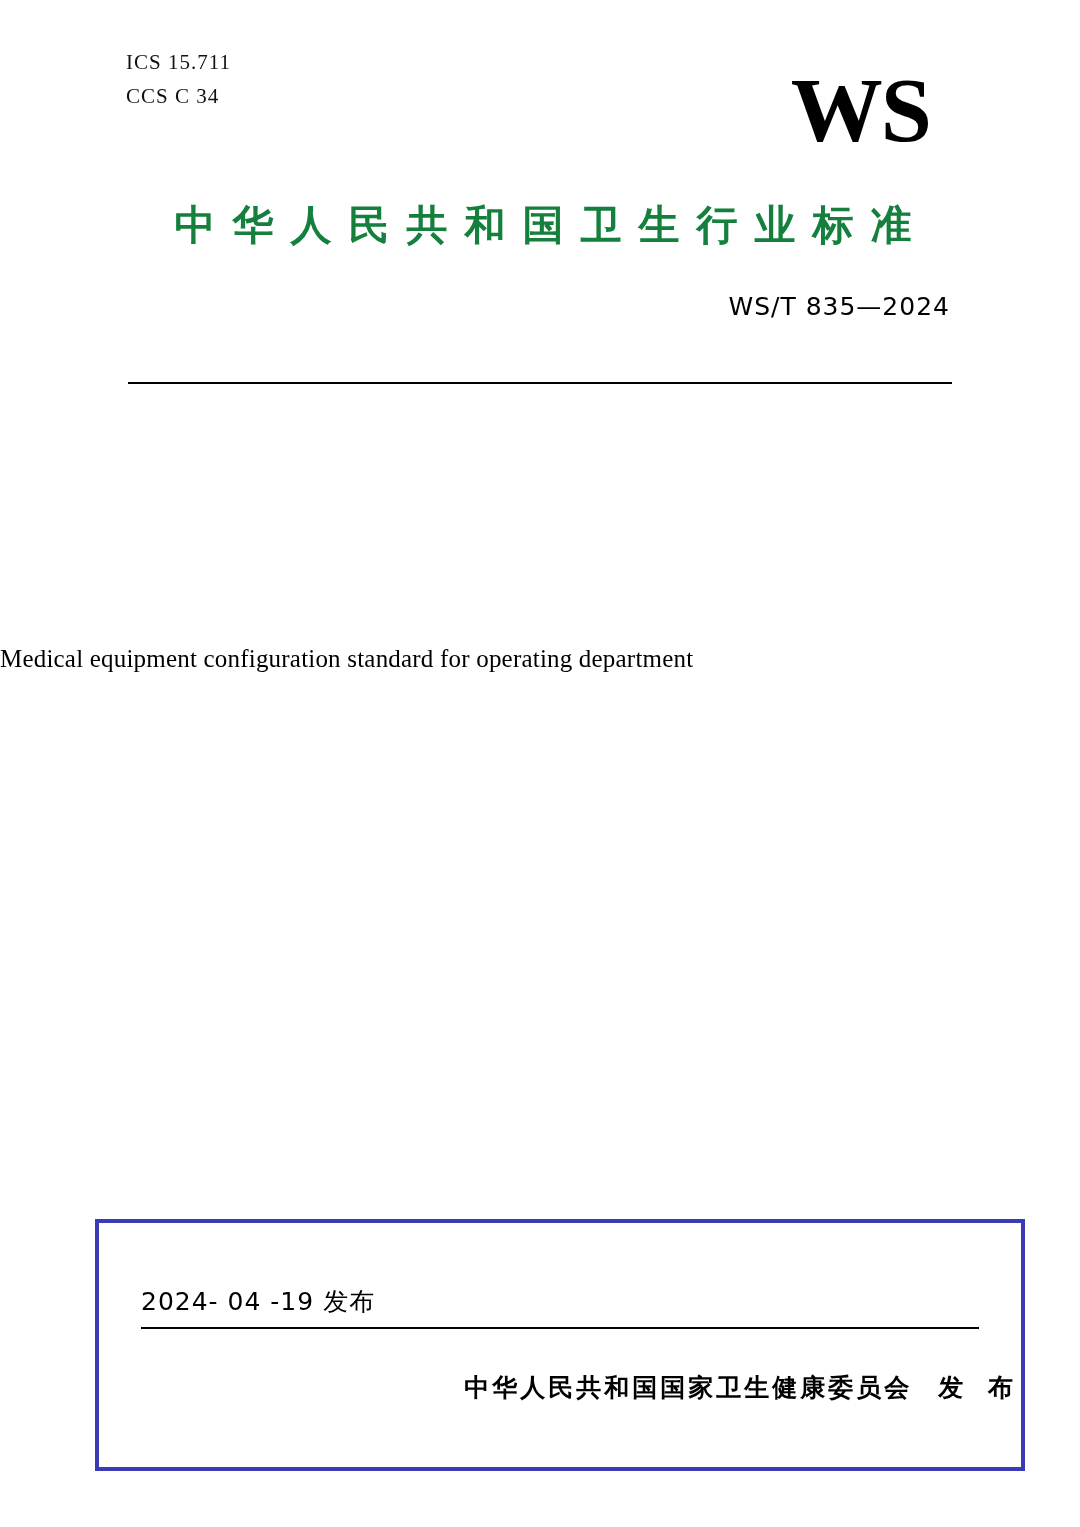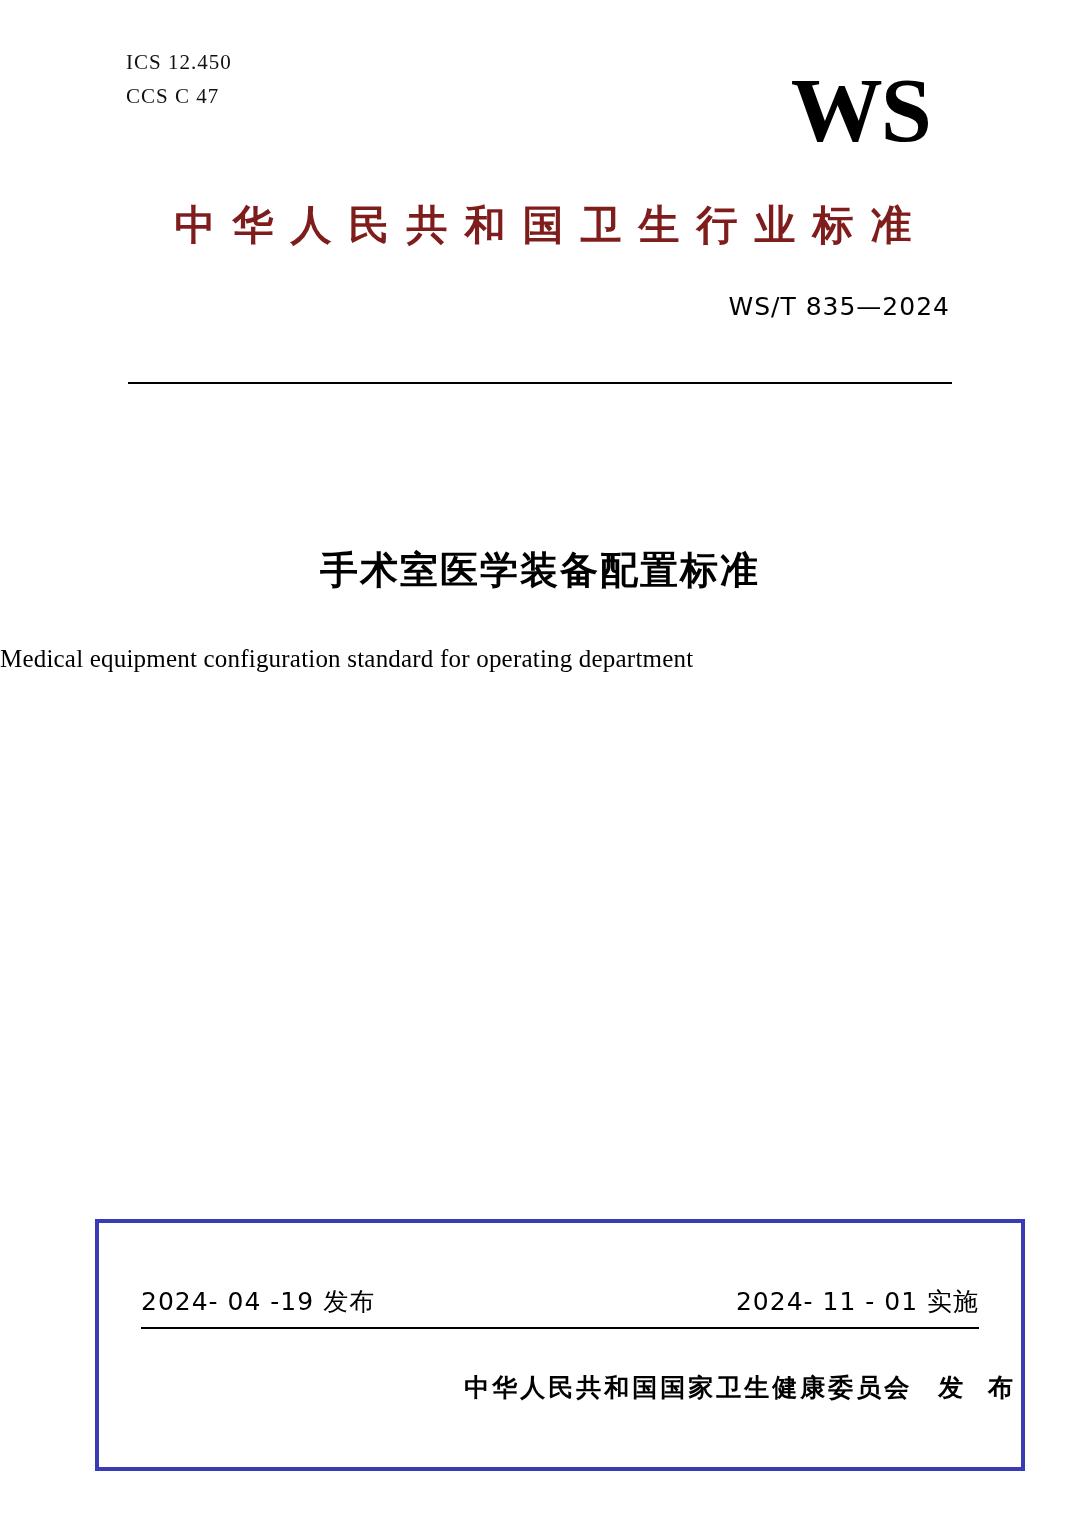--- a/index.html
+++ b/index.html
@@ -51,21 +51,21 @@
     position: absolute;
     left: 0;
     right: 0;
     top: 198px;
     text-align: center;
     font-family: "DejaVu Sans", sans-serif;
     font-weight: bold;
     font-size: 41px;
     letter-spacing: 17px;
     padding-left: 23px;
-    color: #7f1d1d;
+    color: #15803d;
   }
 
   
   .std-number {
     position: absolute;
     right: 130px;
     top: 292px;
     font-family: "DejaVu Sans", sans-serif;
     font-size: 25px;
     letter-spacing: 1px;
@@ -150,39 +150,37 @@
     letter-spacing: 3px;
   }
   .issuer .verb { margin-left: 26px; letter-spacing: 8px; }
 </style>
 </head>
 <body>
 
 <div class="page">
 
   <div class="ics-block">
-    <div class="ics-line">ICS 12.450</div>
-    <div class="ics-line">CCS C 47</div>
+    <div class="ics-line">ICS 15.711</div>
+    <div class="ics-line">CCS C 34</div>
   </div>
 
   <div class="ws-logo">WS</div>
 
   <div class="gb-title">中华人民共和国卫生行业标准</div>
 
   <div class="std-number">WS/T 835—2024</div>
 
   <div class="hrule"></div>
 
-  <div class="doc-title-cn">手术室医学装备配置标准</div>
   <div class="doc-title-en">Medical equipment configuration standard for operating department</div>
 
   <div class="footer-box" style="border-color: rgb(59, 59, 181);">
     <div class="dates-row">
       <span>2024- 04 -19 发布</span>
-      <span>2024- 11 - 01 实施</span>
     </div>
     <div class="date-underline"></div>
     <div class="issuer">
       <span>中华人民共和国国家卫生健康委员会</span><span class="verb">发 布</span>
     </div>
   </div>
 
 </div>
 
 </body></html>

